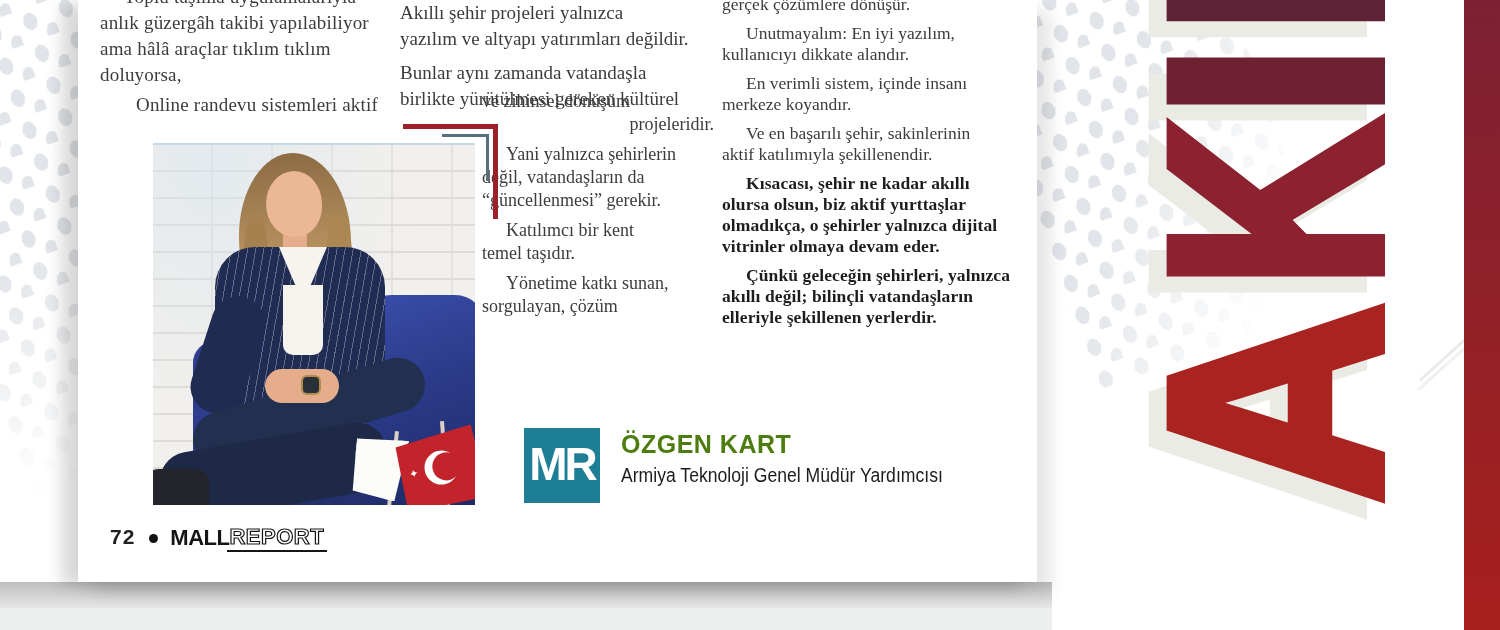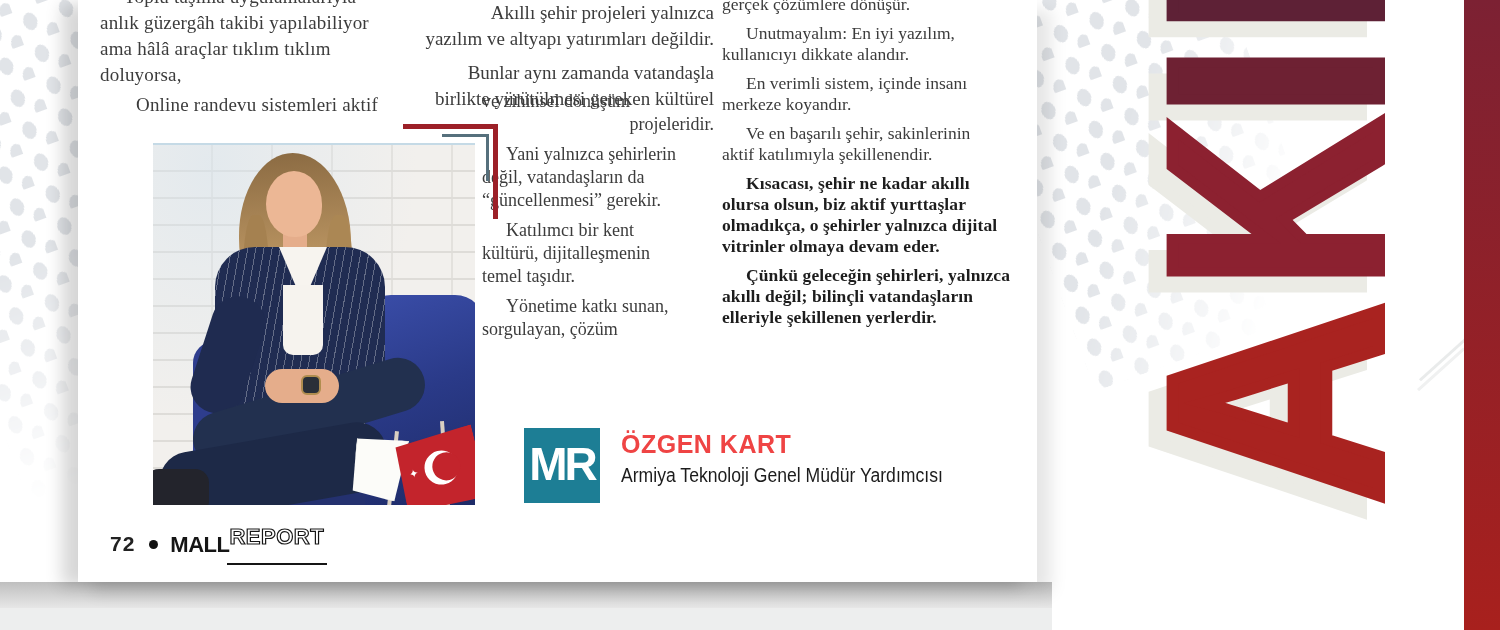--- a/index.html
+++ b/index.html
@@ -30,21 +30,21 @@
         box-shadow:-16px 4px 16px rgba(0,0,0,.16), 14px 10px 16px rgba(0,0,0,.10);}
 
   
   .col{position:absolute;color:#3c3c3c;}
   .ln{white-space:nowrap;}
   .col1{left:22px;top:-16px;width:322px;font-size:19px;line-height:26px;letter-spacing:.2px;}
   .col1 .p2{margin-top:4px;}
   .ind .ln:first-child{text-indent:24px;}
   .ind34 .ln:first-child{text-indent:36px;}
 
-  .col2a{left:322px;top:0px;width:314px;font-size:19px;line-height:26px;text-align:right;}
+  .col2a{left:322px;top:0px;width:314px;font-size:19px;line-height:26px;text-align:left;}
   .col2a .para{margin-bottom:8px;}
   .col2b{left:404px;top:90px;width:232px;font-size:18px;line-height:23px;}
   .col2b .para{margin-bottom:7px;}
   .p2b .ln + .ln{text-indent:34px;text-align:right;}
 
   .col3{left:644px;top:-6px;width:300px;font-size:17.5px;line-height:21px;}
   .col3 .para{margin-bottom:8px;}
   .col3 .bold{font-weight:700;color:#1d1d1d;letter-spacing:.1px;}
 
   
@@ -94,32 +94,32 @@
   .rbracket-top{position:absolute;left:325px;top:124px;width:95px;height:5px;background:var(--accent-red);}
   .rbracket-right{position:absolute;left:415px;top:124px;width:5px;height:95px;background:var(--accent-red);}
   .gbracket-top{position:absolute;left:364px;top:134px;width:47px;height:3px;background:#56707c;}
   .gbracket-right{position:absolute;left:408px;top:134px;width:3px;height:47px;background:#56707c;}
 
   
   .mr-logo{position:absolute;left:446px;top:428px;width:76px;height:75px;background:var(--logo-teal);
       color:#fff;font-family:"Liberation Sans",sans-serif;font-weight:700;font-size:46px;
       display:flex;align-items:center;justify-content:center;letter-spacing:-3px;padding-bottom:4px;}
   .author-name{position:absolute;left:543px;top:430px;font-family:"Liberation Sans",sans-serif;
-      font-weight:700;font-size:25px;letter-spacing:.5px;color:#ef4444;}
+      font-weight:700;font-size:25px;letter-spacing:.5px;color:#4d7c0f;}
   .author-title{position:absolute;left:543px;top:464px;font-family:"Liberation Sans",sans-serif;
       font-size:20px;color:#1c1c1c;transform:scaleX(.88);transform-origin:left;white-space:nowrap;}
 
   
   .footer{position:absolute;left:32px;top:524px;display:flex;align-items:center;
       font-family:"Liberation Sans",sans-serif;color:#222;}
   .pageno{font-size:21px;font-weight:700;letter-spacing:1px;transform:scaleY(.92);}
   .fdot{width:9px;height:9px;border-radius:50%;background:#111;margin:0 12px 0 14px;}
   .brand{font-size:22px;font-weight:700;letter-spacing:-.5px;color:#151515;text-align:center;}
   .brand-outline{font-size:22px;font-weight:700;letter-spacing:.5px;color:#ffffff;
-      -webkit-text-stroke:1.2px #151515;border-bottom:2.5px solid #151515;margin-left:-2px;padding:0 3px 13px 2px;}
+      -webkit-text-stroke:1.2px #151515;border-bottom:2.5px solid #151515;margin-left:-2px;padding:0 3px 0 2px;}
 
   
   .vlayer{position:absolute;left:0;top:0;width:0;height:0;}
   .vletter{position:absolute;width:230px;font-family:"Liberation Sans",sans-serif;font-weight:700;}
   .vletter span{position:absolute;left:50%;top:50%;font-size:300px;line-height:1;white-space:nowrap;}
   
   .vcolor .vletter{left:1160px;}
   .vshadow .vletter{left:1142px;}
   .vl1{top:295px;height:216px;}  .vl1 span{transform:translate(-50%,-50%) rotate(-90deg) scaleX(.92);}
   .vl2{top:105px;height:198px;}  .vl2 span{transform:translate(-50%,-50%) rotate(-90deg) scaleX(.77);}
@@ -172,21 +172,20 @@
           <div class="ln">ve zihinsel dönüşüm</div>
           <div class="ln">projeleridir.</div>
         </div>
       <div class="para ind">
           <div class="ln">Yani yalnızca şehirlerin</div>
           <div class="ln">değil, vatandaşların da</div>
           <div class="ln">“güncellenmesi” gerekir.</div>
         </div>
       <div class="para ind">
           <div class="ln">Katılımcı bir kent</div>
-          <div class="ln">kültürü, dijitalleşmenin</div>
           <div class="ln">temel taşıdır.</div>
         </div>
       <div class="para ind">
           <div class="ln">Yönetime katkı sunan,</div>
           <div class="ln">sorgulayan, çözüm</div>
         </div>
     </div>
 
     <div class="col col3">
       <div class="para">

